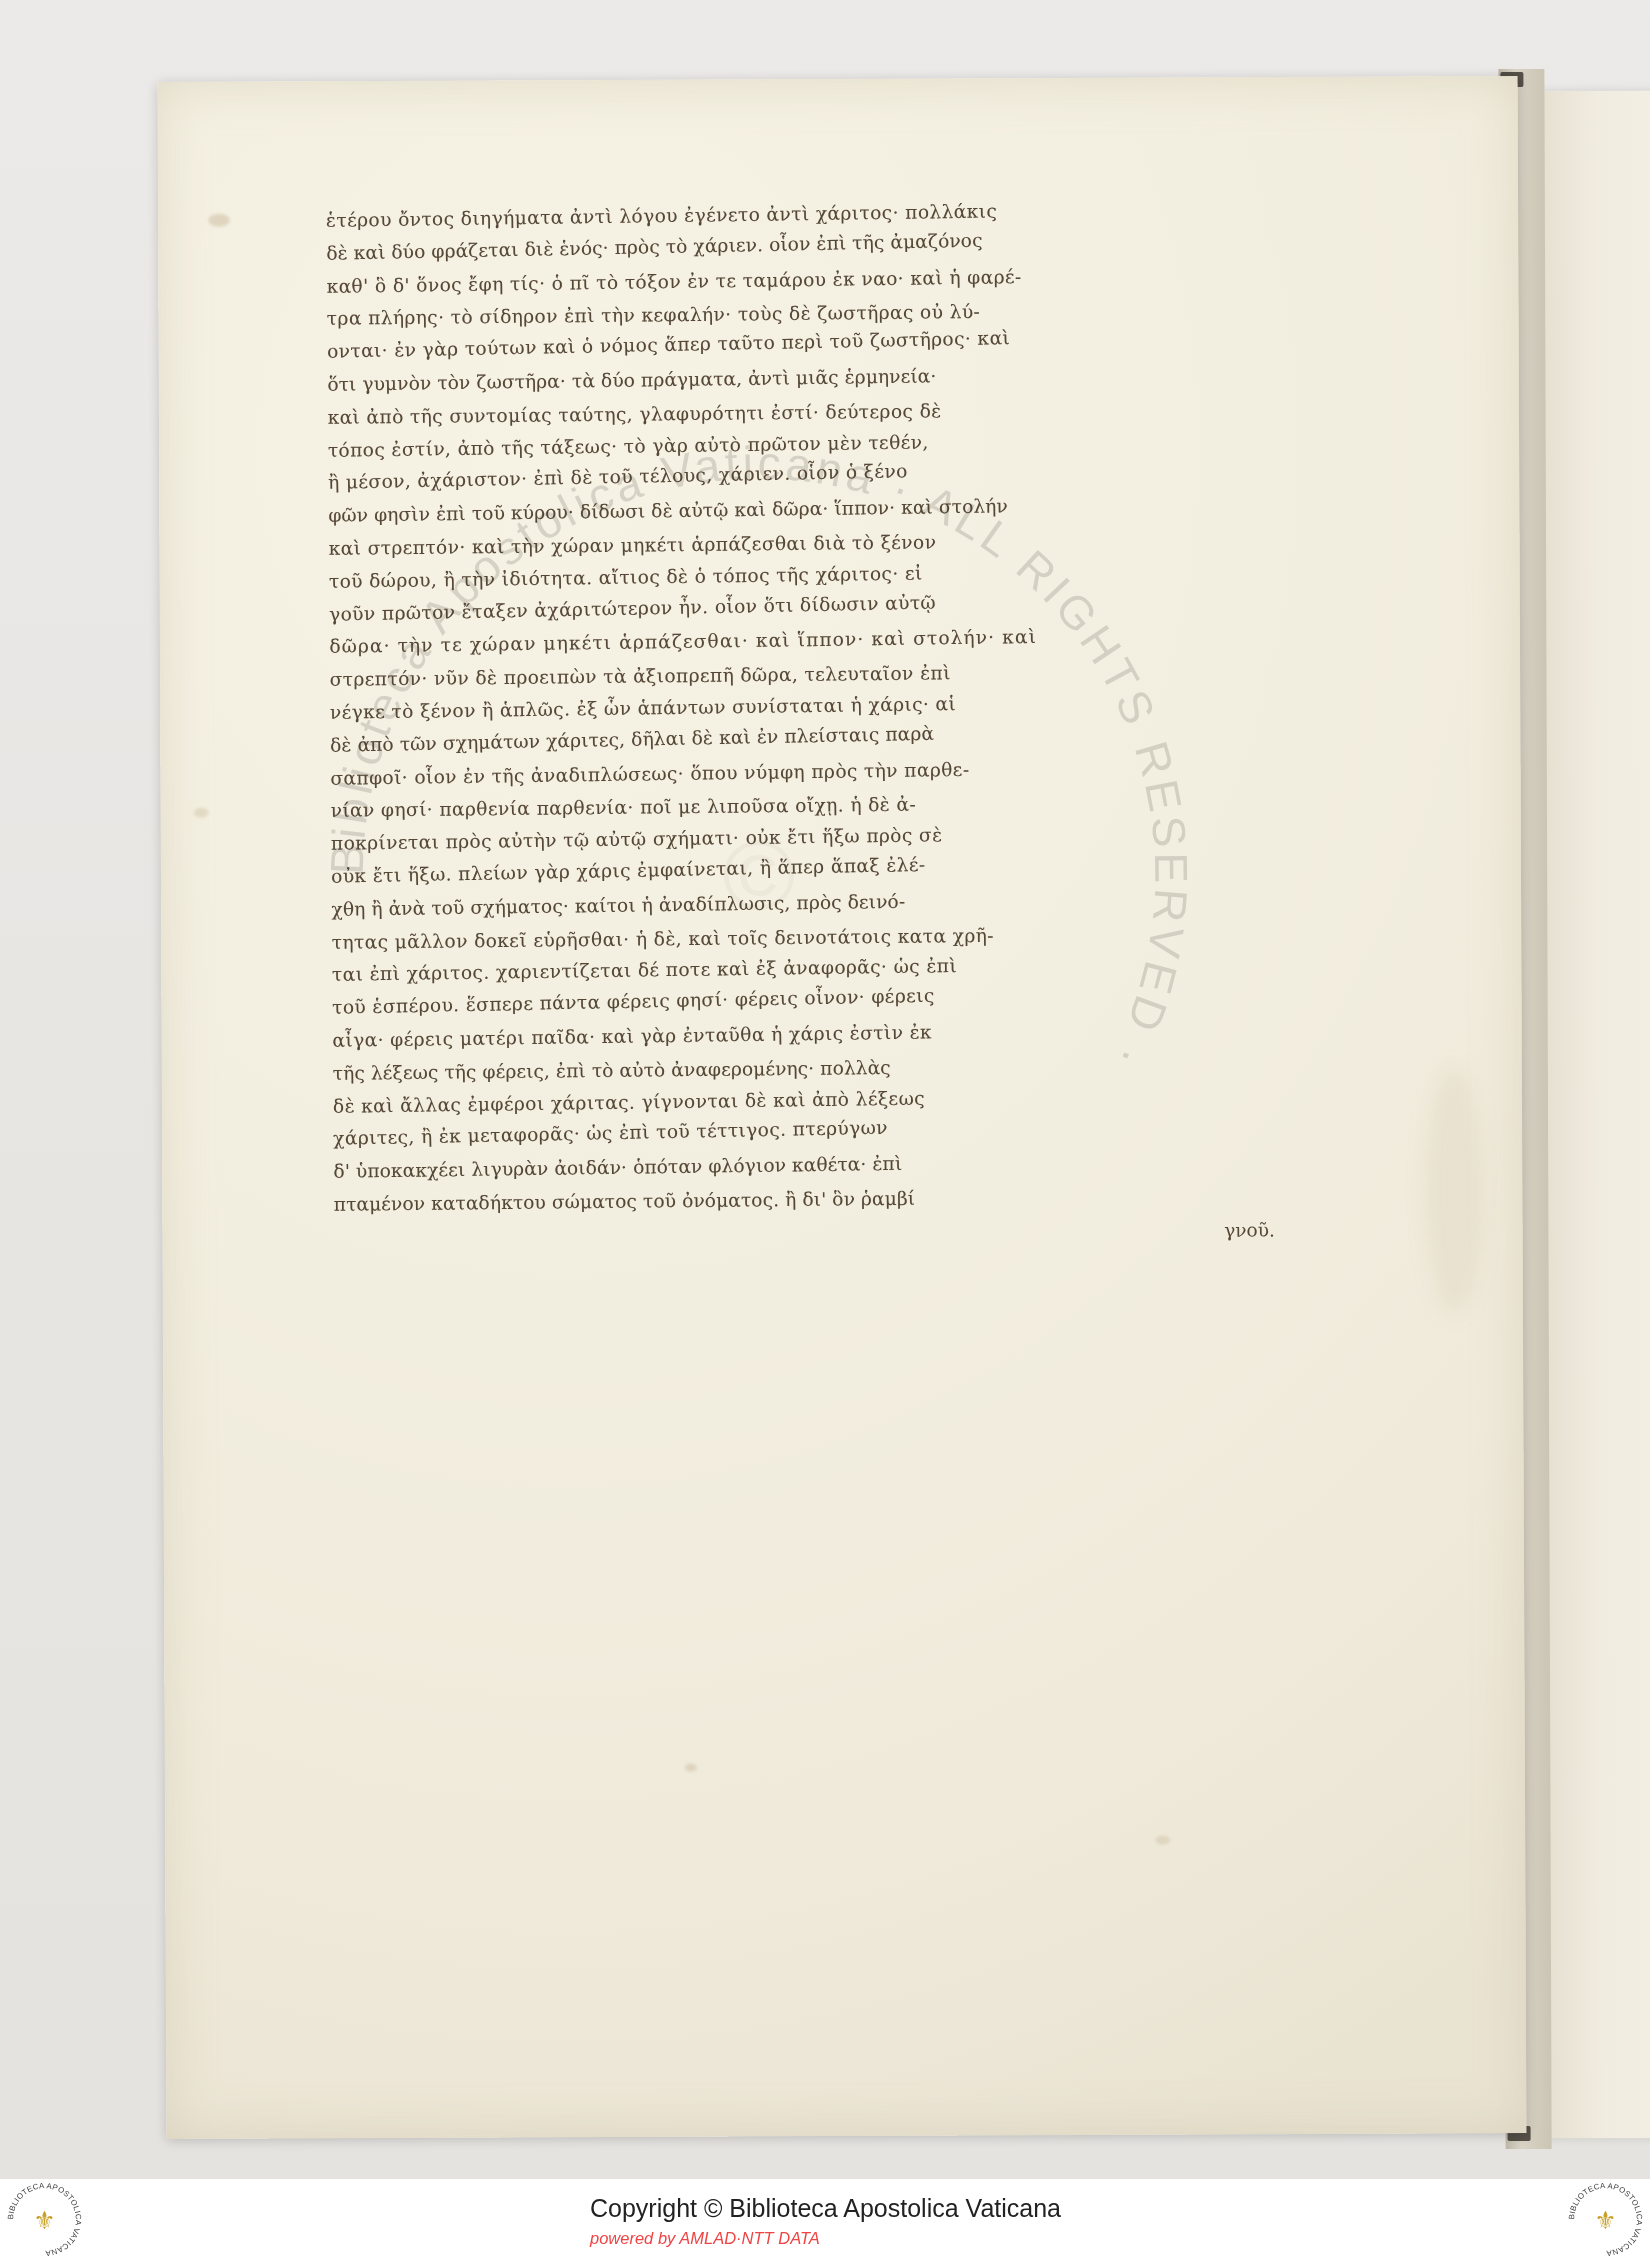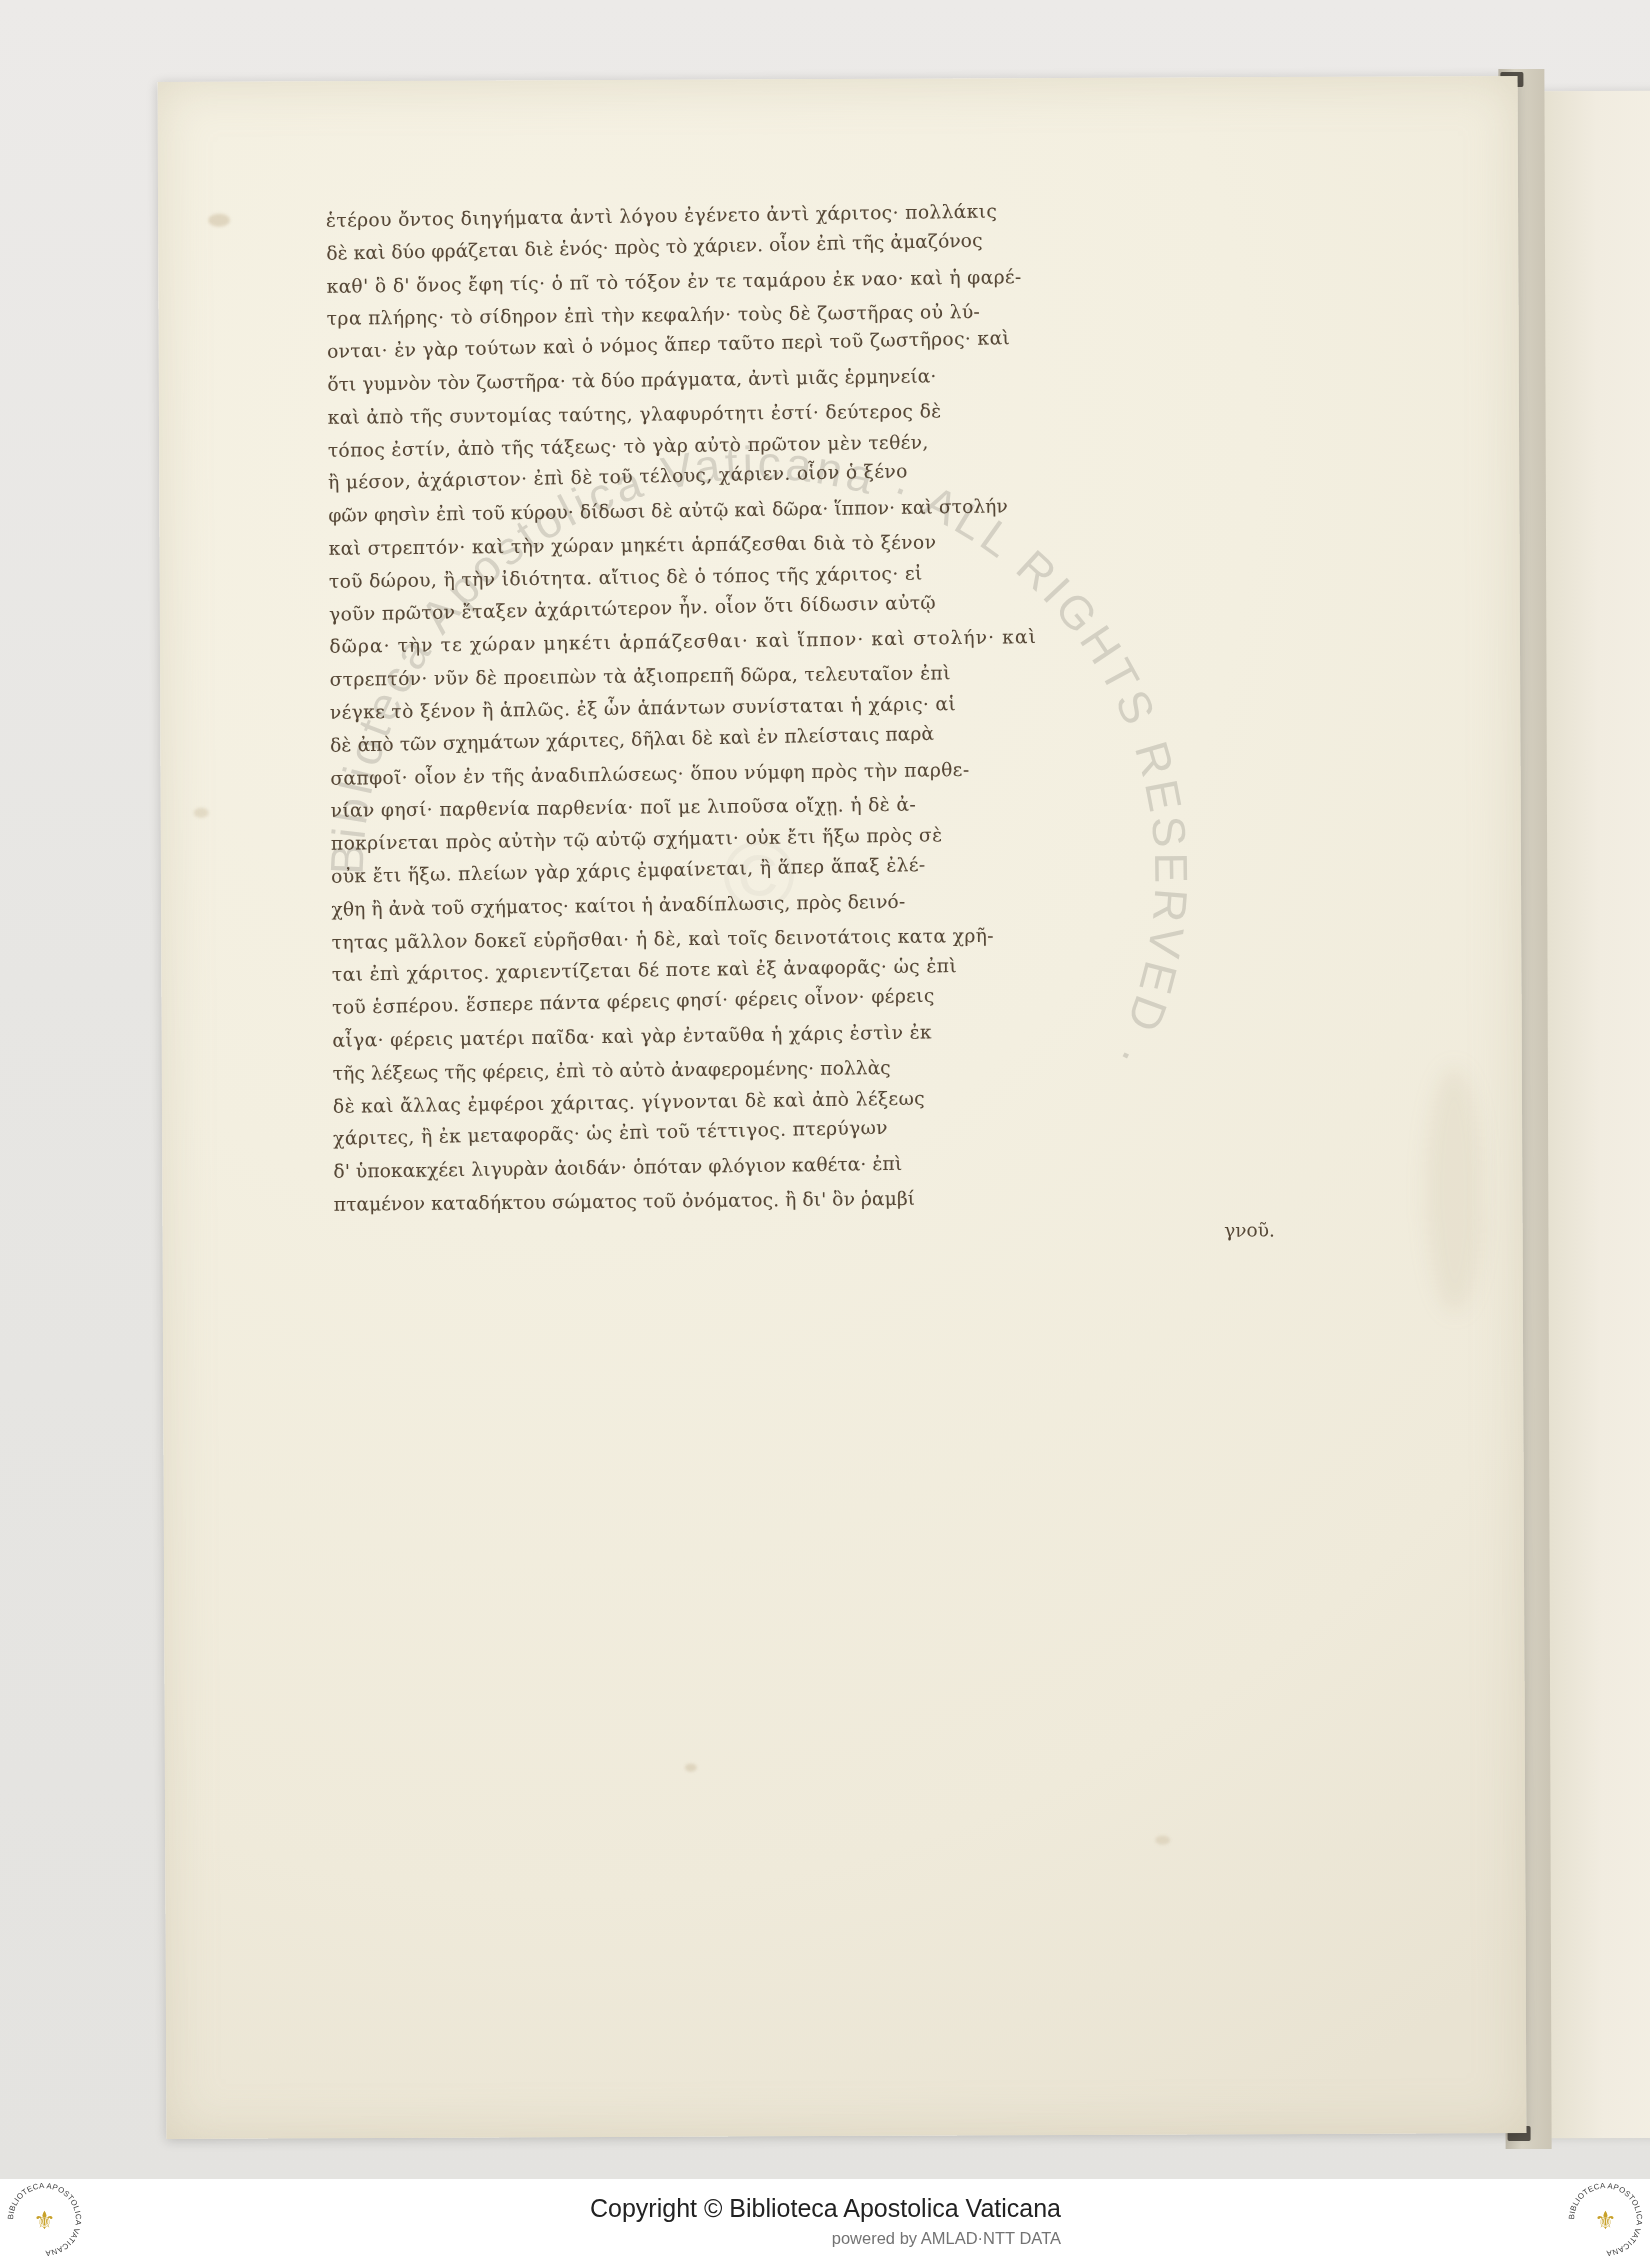--- a/index.html
+++ b/index.html
@@ -169,33 +169,34 @@
     left: 0;
     top: 2179px;
     width: 1651px;
     height: 83px;
     background: #ffffff;
     display: flex;
     align-items: center;
     justify-content: center;
   }
   #footer-text {
-    text-align: right;
+    text-align: left;
     line-height: 1.28;
   }
   #footer-copyright {
     font-size: 25px;
     color: #222222;
     font-family: "Liberation Sans", sans-serif;
   }
   #footer-powered {
     font-size: 16.5px;
-    color: #737373;
+    color: #ef4444;
     font-family: "Liberation Sans", sans-serif;
     margin-top: 3.3px;
+    font-style: italic;
   }
   .footer-crest {
     position: absolute;
     width: 79px;
     height: 79px;
     top: 2180px;
   }
   #crest-left  { left: 5px; }
   #crest-right { left: 1566px; }
   .crest-ring {

